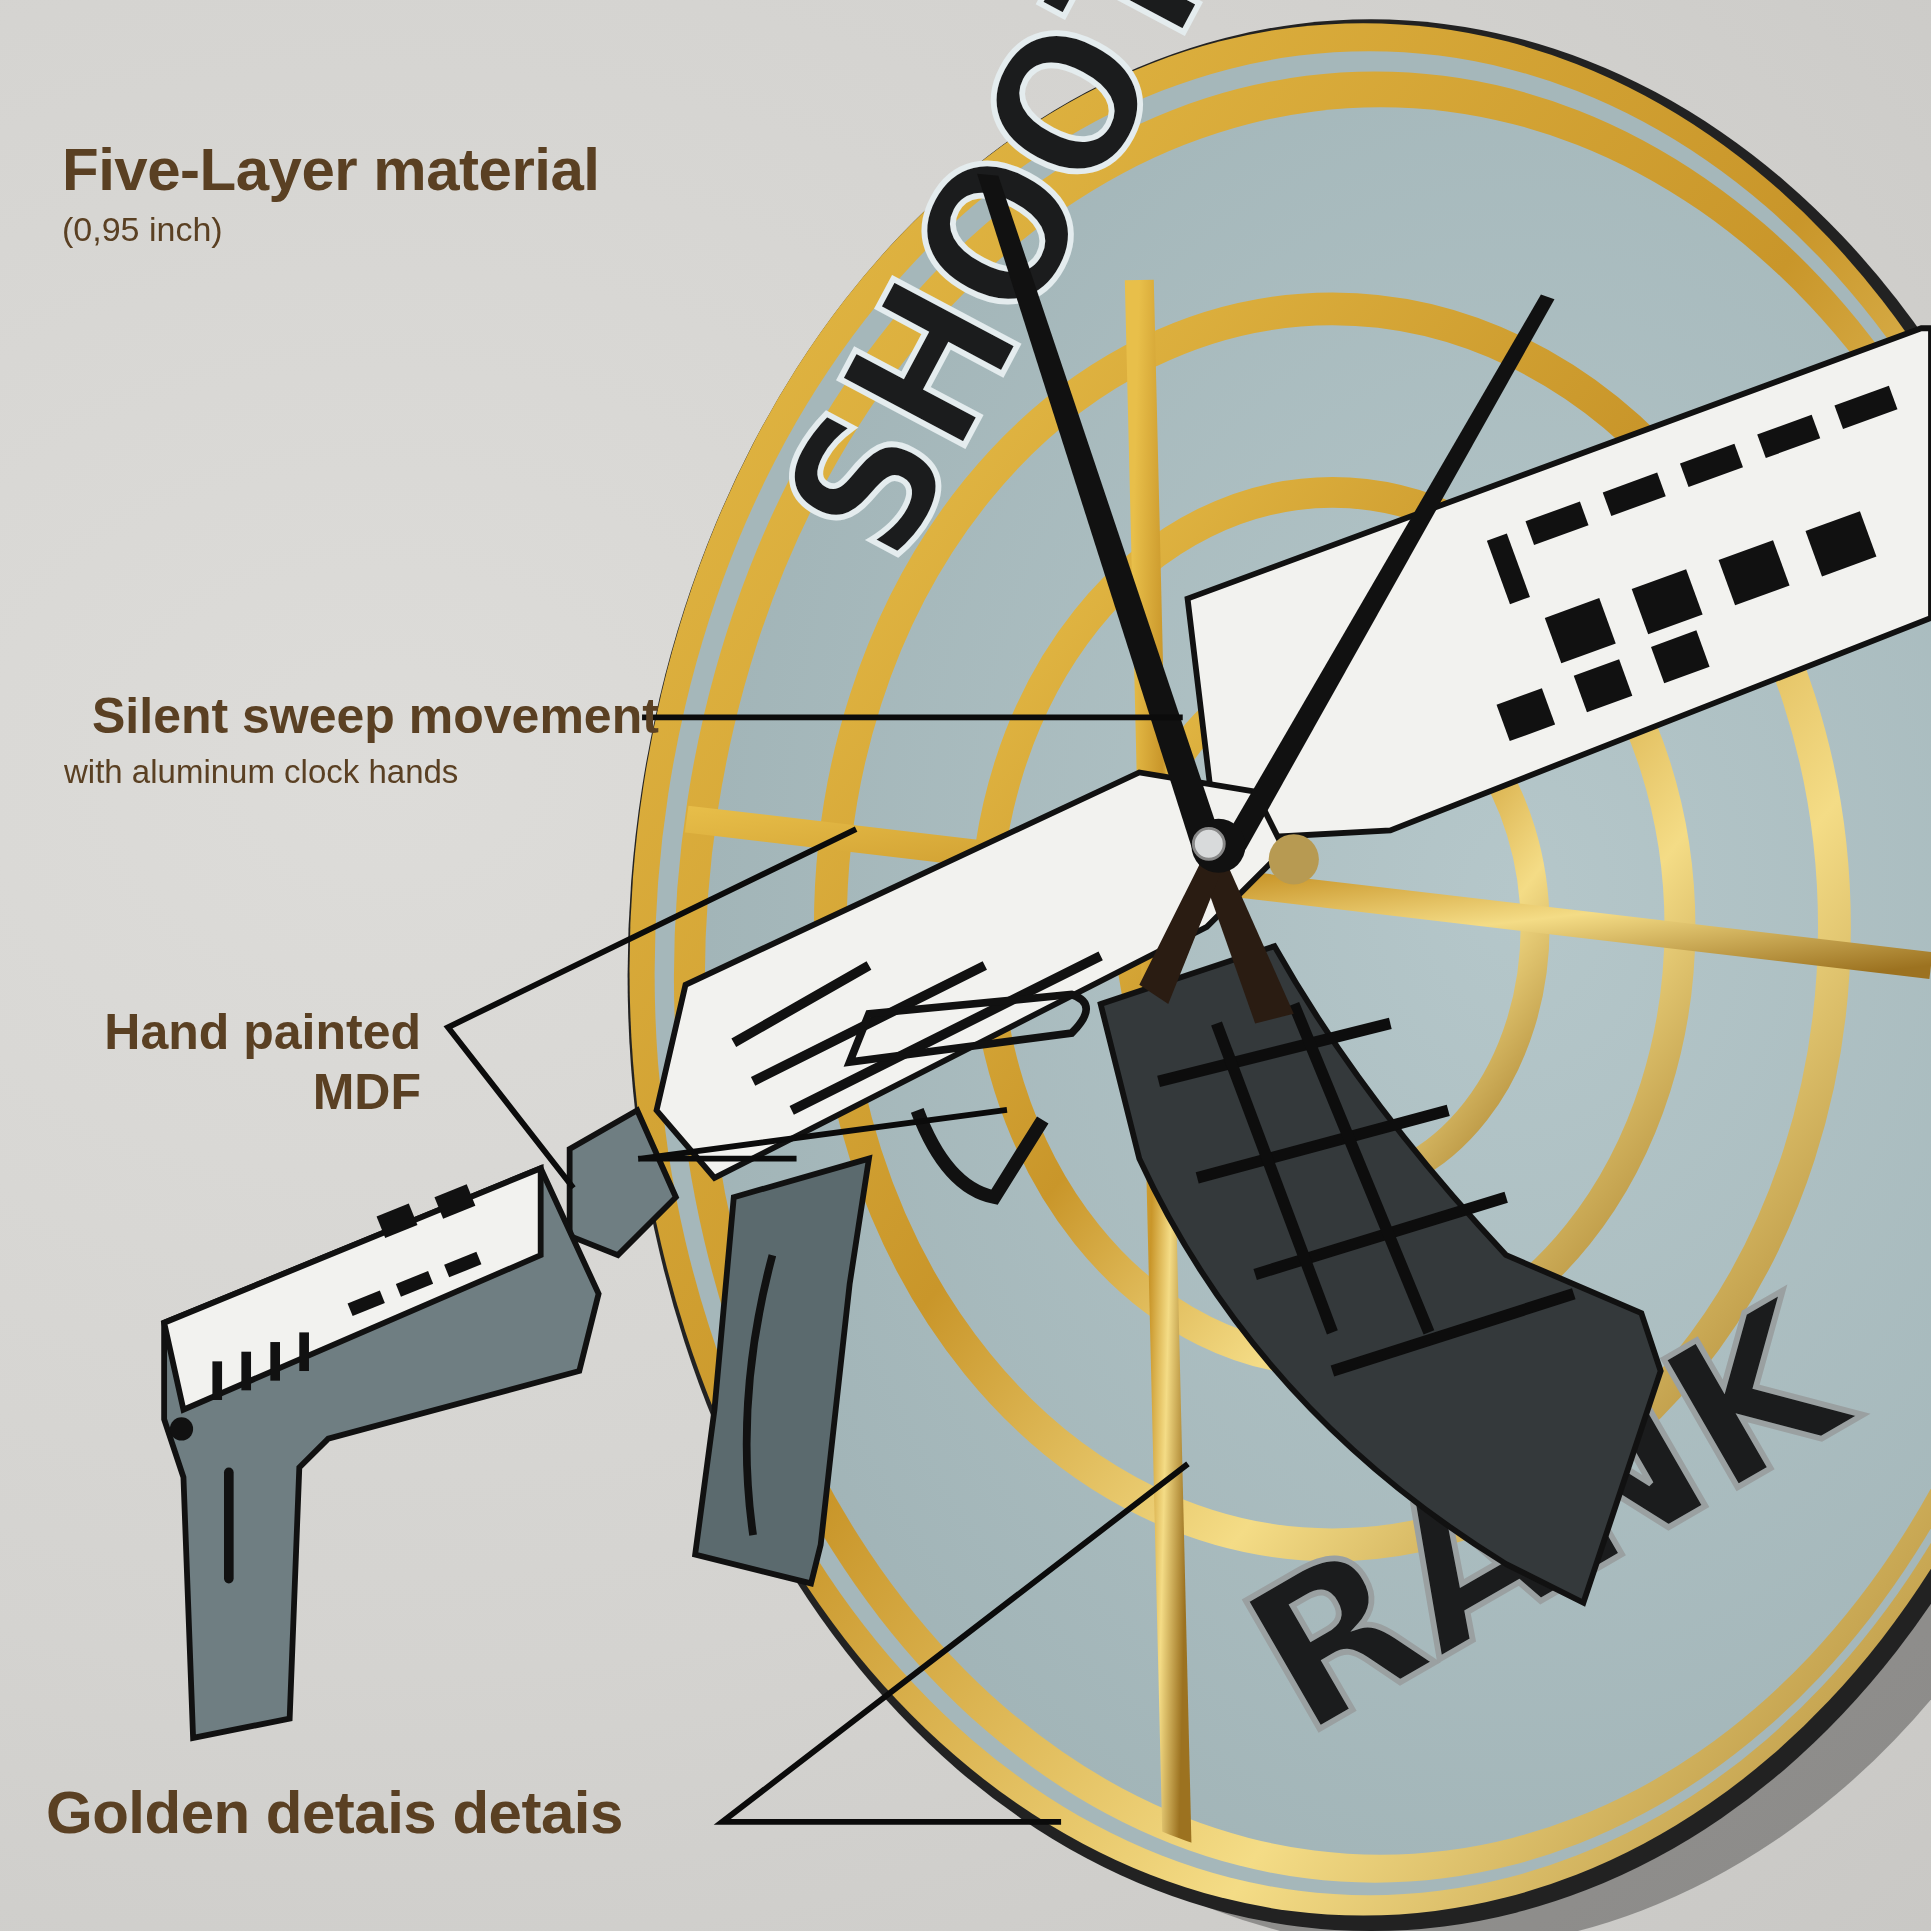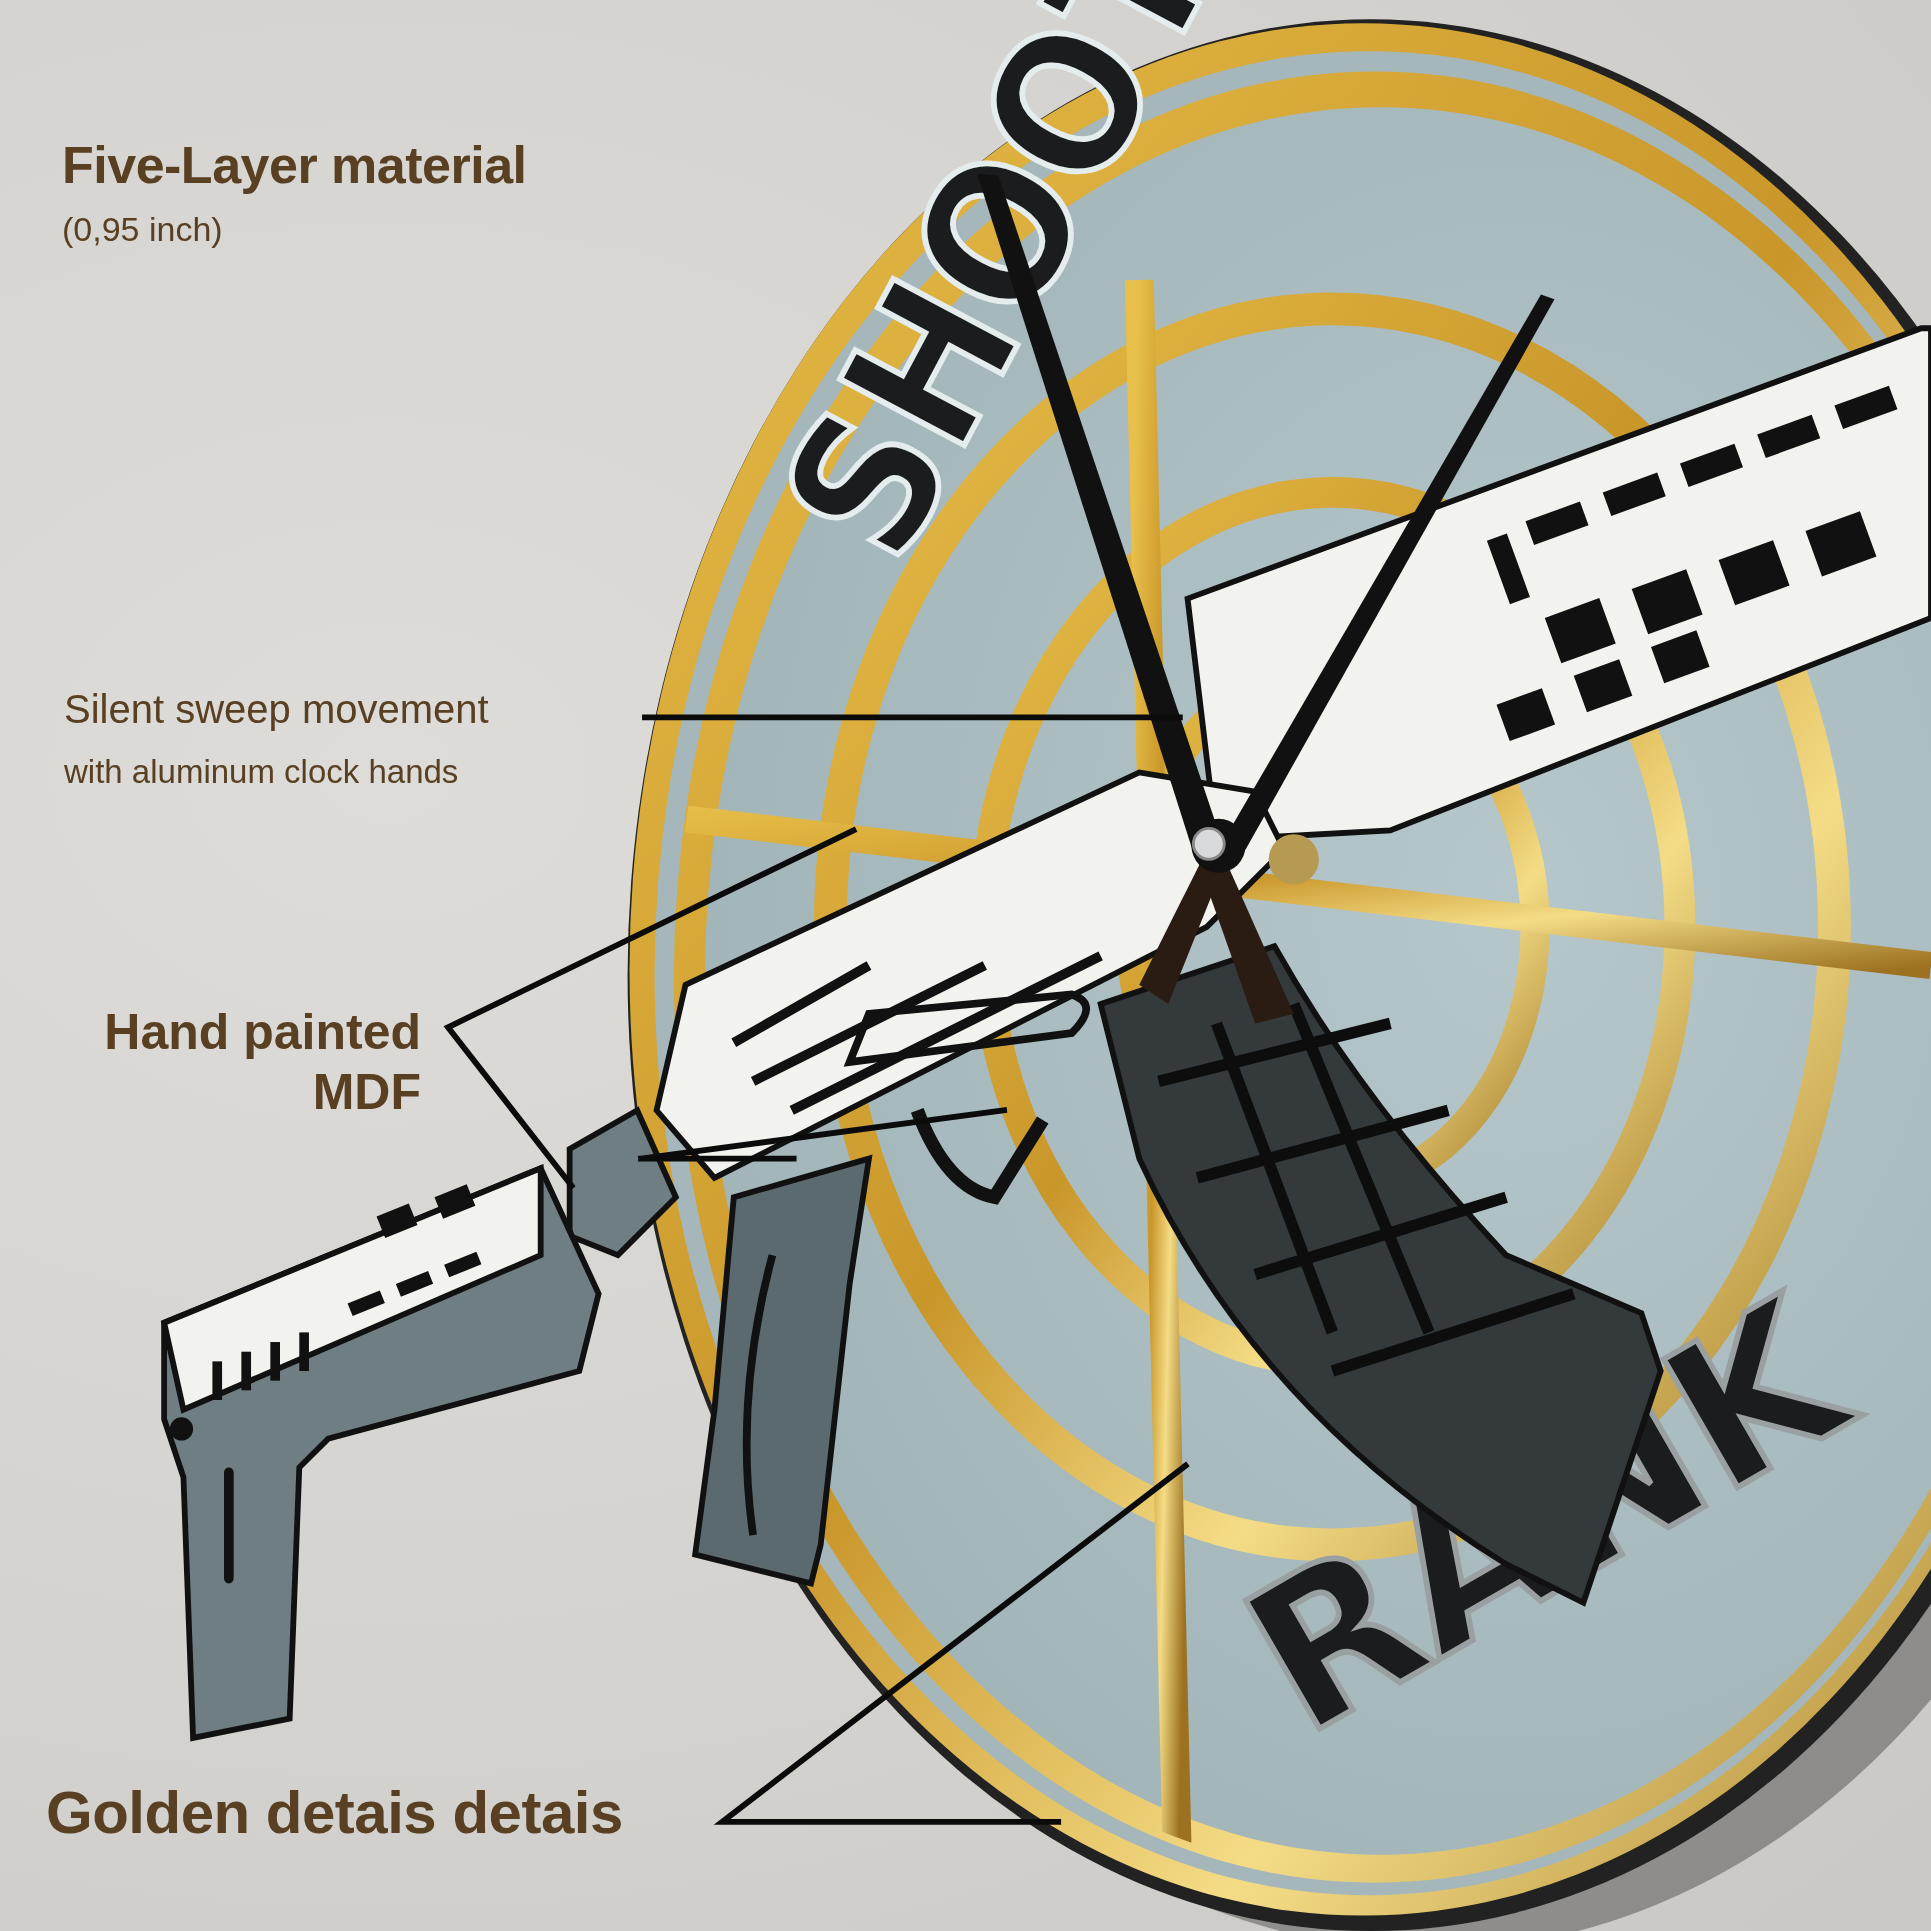--- a/index.html
+++ b/index.html
@@ -10,37 +10,37 @@
   }
   .stage { position: absolute; inset: 0; width: 1931px; height: 1931px; }
   .wall {
     position: absolute; inset: 0;
     background: radial-gradient(ellipse at 20% 40%, #dddcd9 0%, #d4d3d0 55%, #c9c8c5 100%);
   }
   svg.art { position: absolute; left: 0; top: 0; width: 1931px; height: 1931px; }
 
   .label { position: absolute; color: #5a4023; }
   .title-main {
-    left: 62px; top: 135px; font-size: 52px; font-weight: 700; letter-spacing: -0.5px;
+    left: 62px; top: 135px; font-size: 60px; font-weight: 700; letter-spacing: -0.5px;
   }
   .title-sub {
     left: 62px; top: 210px; font-size: 34px; font-weight: 400;
   }
   .layers {
     position: absolute; left: 62px; top: 290px; margin: 0; padding: 0; list-style: none;
   }
   .layers li {
     position: relative; padding-left 39px; font-size: 35px; font-style: italic;
     color: #5a4023; height: 52px; line-height: 52px; padding-left: 37px;
   }
   .layers li .bullet {
     position: absolute; left: 0; top: 17.4px; width: 15.4px; height: 15.4px; border-radius: 50%;
     background: #111;
   }
-  .callout-title { font-weight: 400; font-size: 40px; }
+  .callout-title { font-weight: 700; font-size: 50px; margin-left: 28px; }
   .silent { left: 64px; top: 687px; }
   .silent-sub { left: 64px; top: 753px; font-size: 33px; font-weight: 400; text-align: center; }
   .hand {
     left: 58px; top: 985px; width: 363px; text-align: right; font-size: 50px; font-weight: 700;
     line-height: 60px;
     margin-top: 17px;
   }
   .golden { left: 46px; top: 1778px; font-size: 60px; font-weight: 700; letter-spacing: -0.5px; }
 </style>
 </head>

